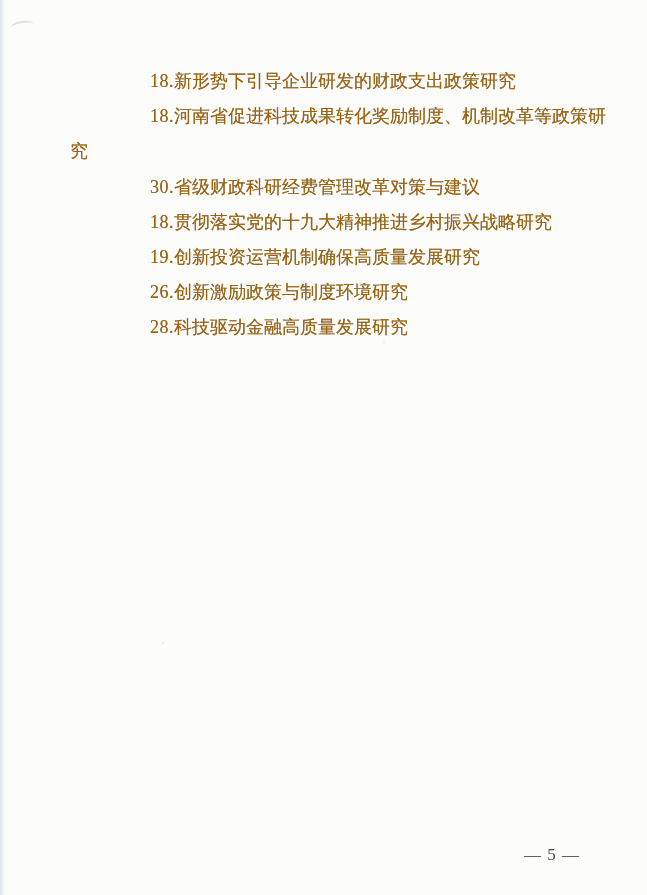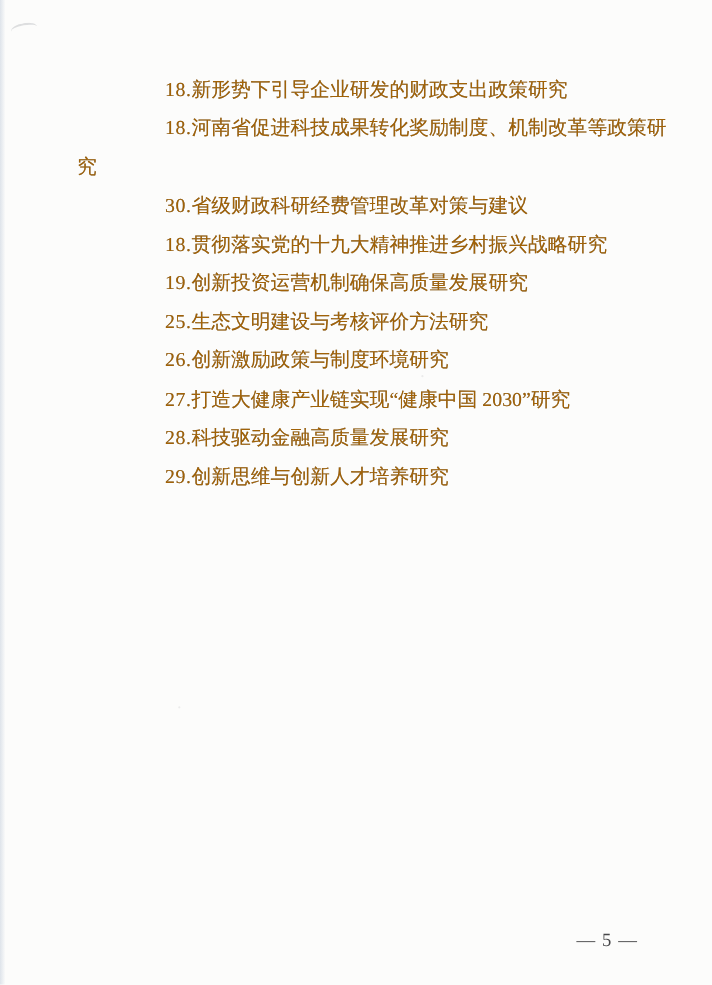--- a/index.html
+++ b/index.html
@@ -94,21 +94,18 @@
   <div class="speck" style="left:508px; top:122px;"></div>
   <div class="speck" style="left:162px; top:642px;"></div>
 
   <div class="content">
     <p class="item"><span class="num">18.</span><span>新形势下引导企业研发的财政支出政策研究</span></p>
     <p class="item"><span class="num">18.</span><span>河南省促进科技成果转化奖励制度、机制改革等政策研</span></p>
     <p class="cont">究</p>
     <p class="item"><span class="num">30.</span><span>省级财政科研经费管理改革对策与建议</span></p>
     <p class="item"><span class="num">18.</span><span>贯彻落实党的十九大精神推进乡村振兴战略研究</span></p>
     <p class="item"><span class="num">19.</span><span>创新投资运营机制确保高质量发展研究</span></p>
-    <p class="item"><span class="num">25.</span><span>生态文明建设与考核评价方法研究</span></p>
     <p class="item"><span class="num">26.</span><span>创新激励政策与制度环境研究</span></p>
-    <p class="item"><span class="num">27.</span><span>打造大健康产业链实现“健康中国 2030”研究</span></p>
     <p class="item"><span class="num">28.</span><span>科技驱动金融高质量发展研究</span></p>
-    <p class="item"><span class="num">29.</span><span>创新思维与创新人才培养研究</span></p>
   </div>
 
   <div class="page-number">— 5 —</div>
 </div>
 
 </body></html>

